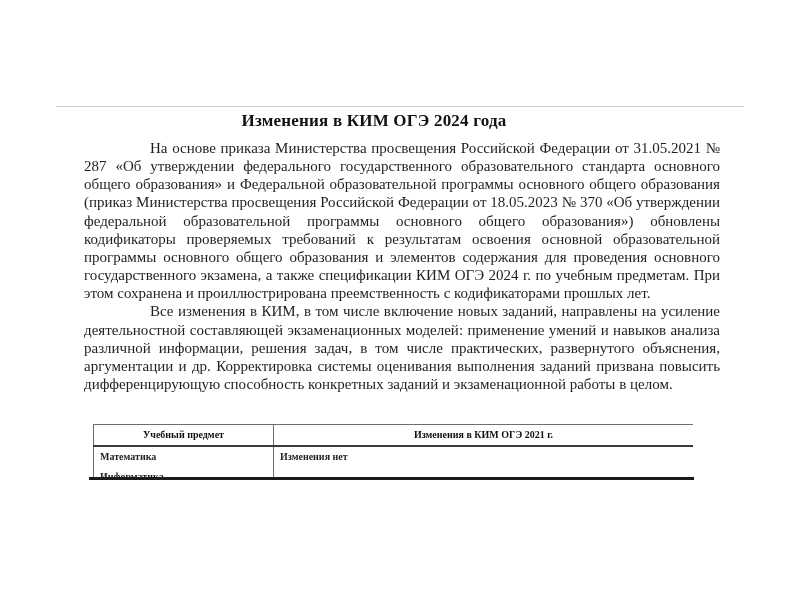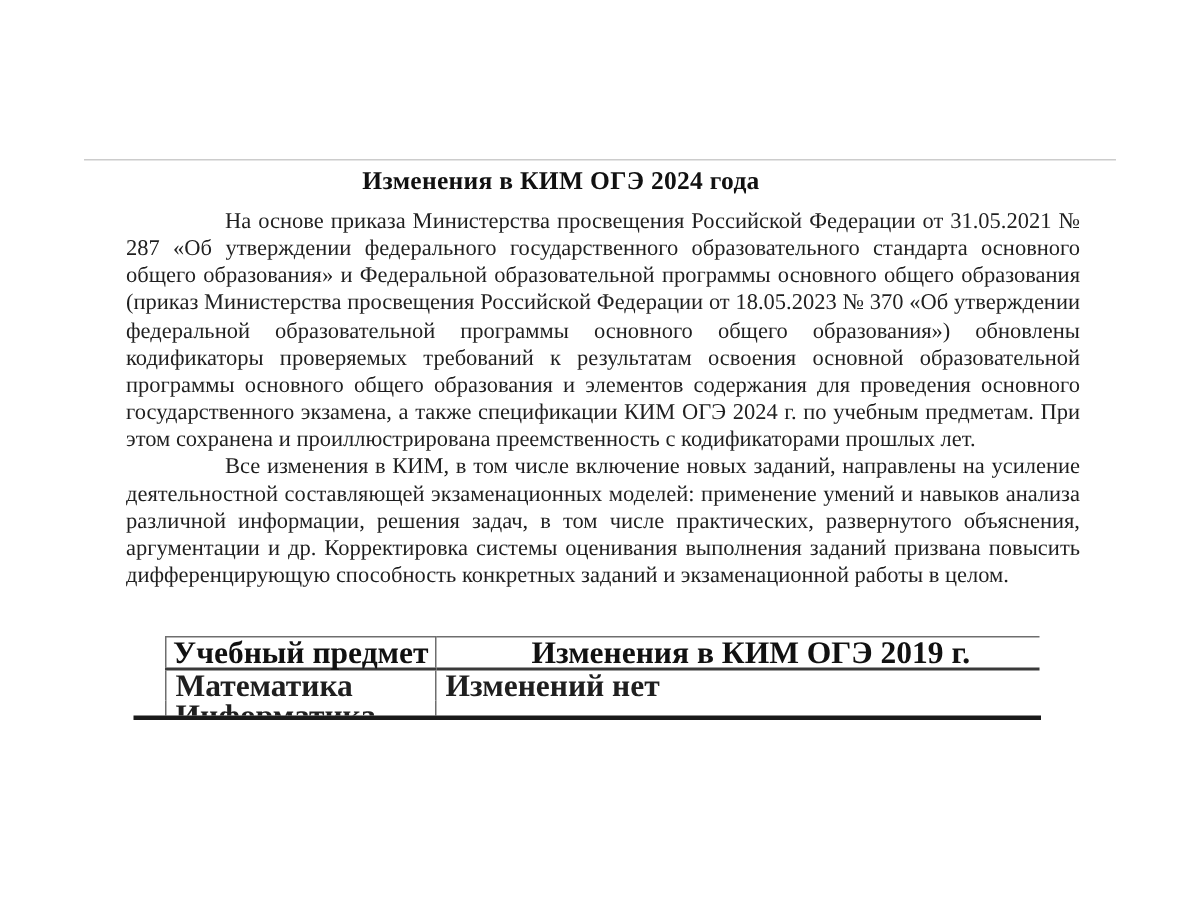--- a/index.html
+++ b/index.html
@@ -57,23 +57,22 @@
     top: 424px;
     left: 93px;
     width: 600px;
     height: 53px;
     overflow: hidden;
   }
   table.subjects {
     width: 600px;
     border-collapse: collapse;
     table-layout: fixed;
-    font-size: 21px;
+    font-size: 10px;
     color: #1f1f1f;
-    margin-left: 17px;
   }
   table.subjects col.c1 { width: 180px; }
   table.subjects col.c2 { width: 420px; }
   table.subjects th {
     border: 1px solid #6e6e6e;
     border-bottom: 2px solid #3a3a3a;
     font-weight: bold;
     text-align: center;
     height: 20px;
     line-height: 20px;
@@ -117,27 +116,27 @@
 
   <div class="table-clip">
     <table class="subjects">
       <colgroup>
           <col class="c1">
           <col class="c2">
         </colgroup>
       <thead>
         <tr>
           <th>Учебный предмет</th>
-          <th>Изменения в КИМ ОГЭ 2019 г.</th>
+          <th>Изменения в КИМ ОГЭ 2021 г.</th>
         </tr>
       </thead>
       <tbody>
         <tr>
           <td>Математика</td>
-          <td>Изменений нет</td>
+          <td>Изменения нет</td>
         </tr>
         <tr>
           <td>Информатика</td>
           <td></td>
         </tr>
       </tbody>
     </table>
   </div>
 
   <div class="cut-line"></div>

